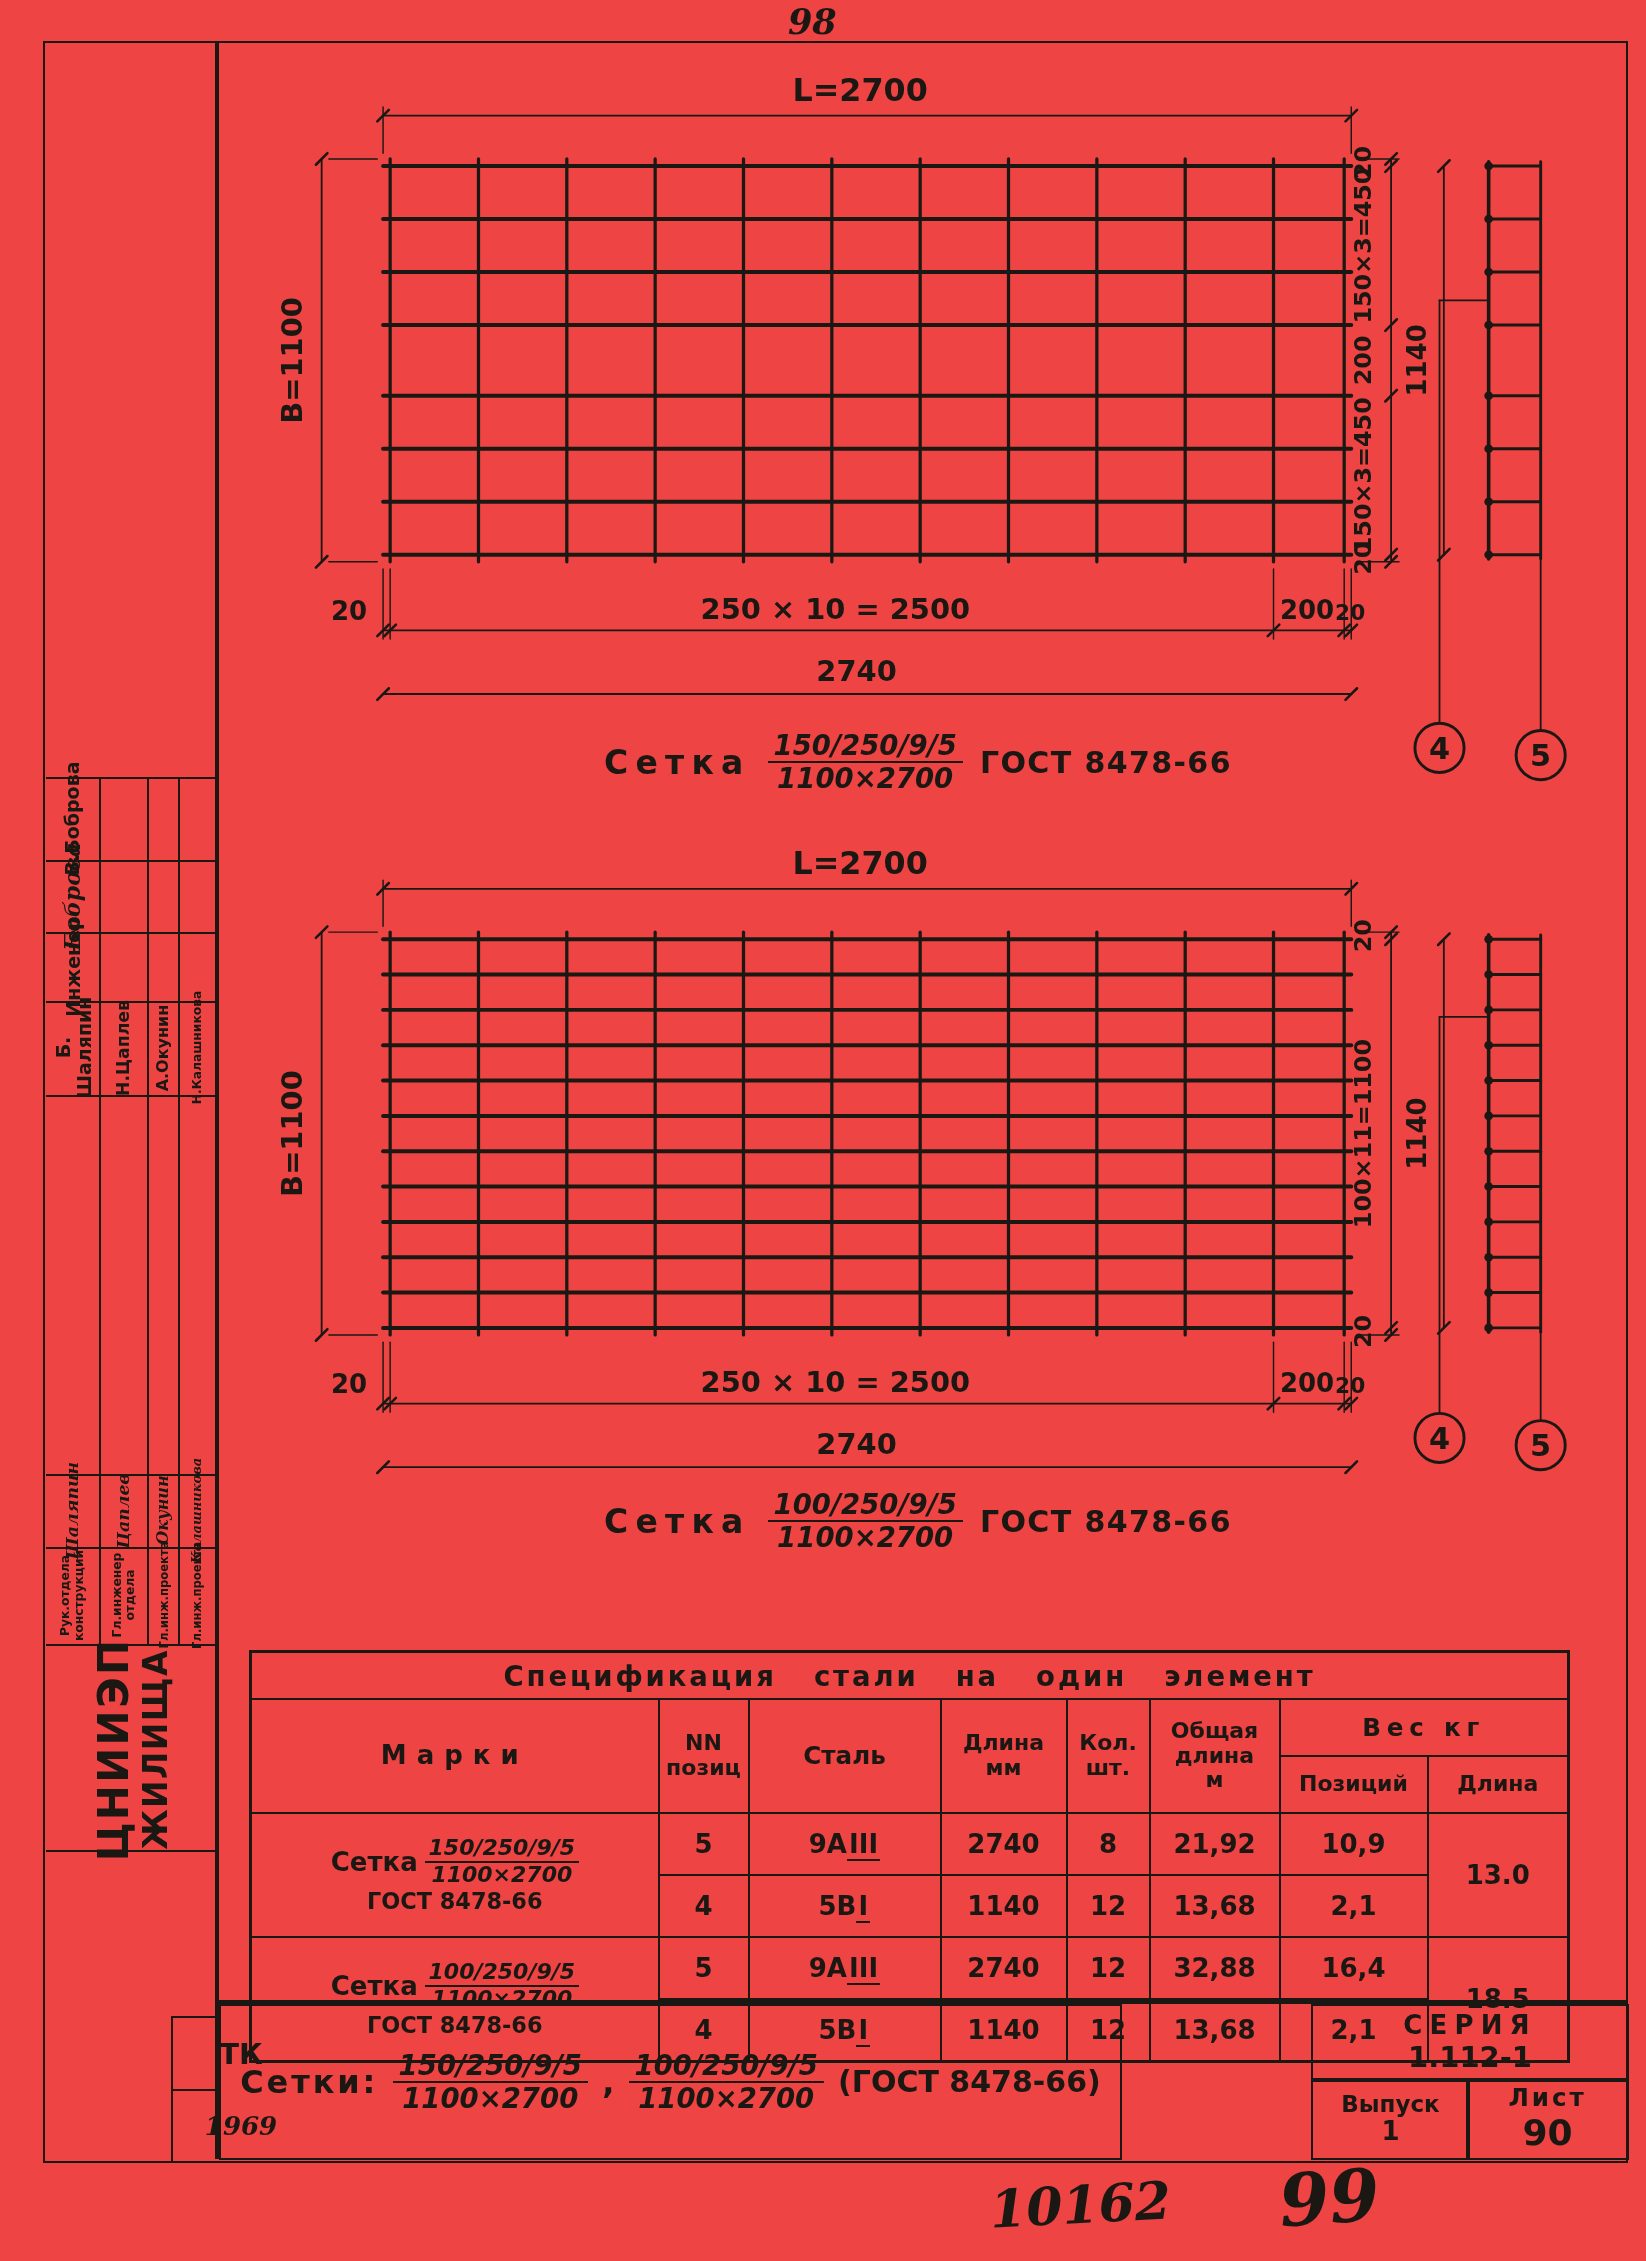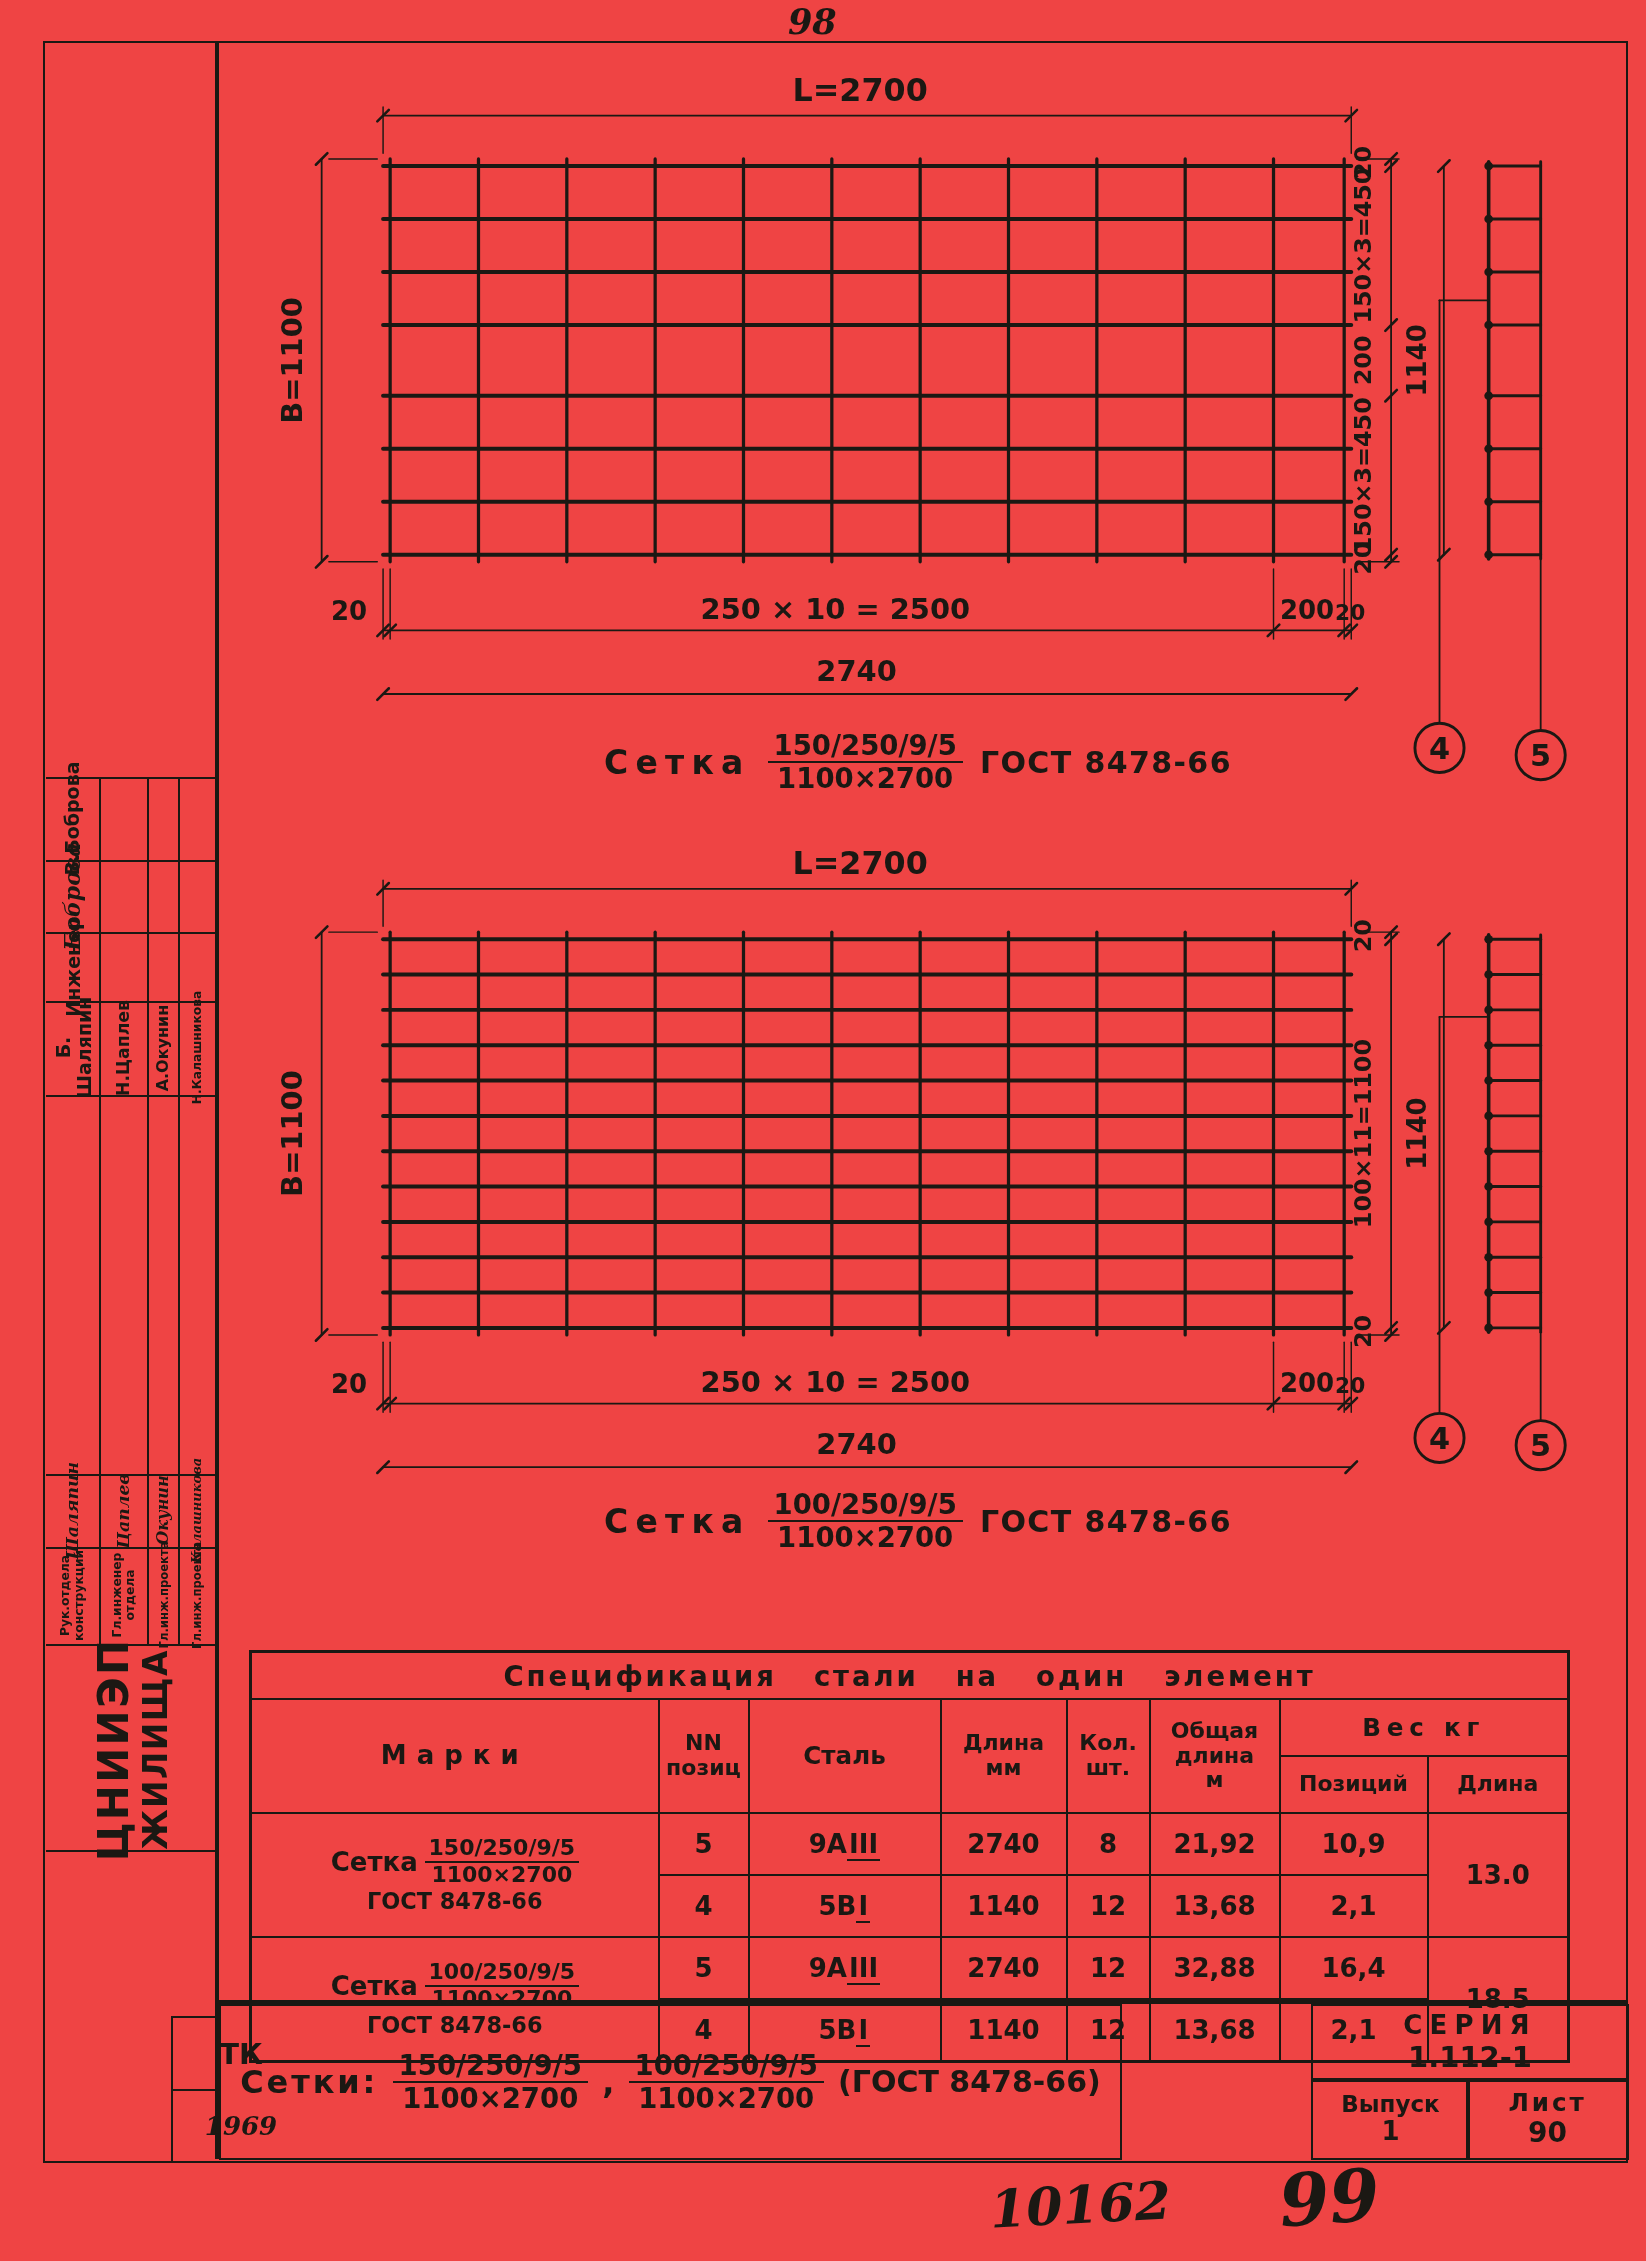--- a/index.html
+++ b/index.html
@@ -10,21 +10,21 @@
   .vln{position:absolute;background:#1b1813;}
   .hln{position:absolute;background:#1b1813;}
   .rc{position:absolute;display:flex;align-items:center;justify-content:center;text-align:center;
       transform:rotate(-90deg);font-weight:700;line-height:1.08;}
   .sg{font-family:"DejaVu Serif",serif;font-style:italic;font-weight:700;}
   .hw{font-family:"DejaVu Serif",serif;font-style:italic;font-weight:700;}
   .tkc{position:absolute;display:flex;align-items:center;justify-content:center;font-weight:700;padding-left:48px;}
   .caption{position:absolute;display:flex;align-items:center;justify-content:center;gap:17.3px;font-weight:700;}
   .capword{font-size:33px;letter-spacing:7.2px;}
   .gost{font-size:30px;letter-spacing:1.4px;}
-  .frac{display:inline-flex;flex-direction:column;align-items:center;line-height:1.12;font-weight:700;}
+  .frac{display:inline-flex;flex-direction:column;align-items:center;line-height:1.12;font-weight:700;font-style:italic;}
   .frac .top{border-bottom:2.9px solid #1b1813;padding:0 5.8px;}
   .cfr{font-size:27.5px;}
   #spec{position:absolute;left:249px;top:1650px;width:1319px;border-collapse:collapse;
         border:3.6px solid #1b1813;table-layout:fixed;font-weight:700;}
   #spec td{border:2.2px solid #1b1813;text-align:center;vertical-align:middle;padding:0;overflow:hidden;}
   .spec-title{font-size:27.5px;letter-spacing:2.9px;word-spacing:24.6px;height:45px;}
   .hcell{font-size:22px;white-space:pre-line;line-height:1.12;}
   #spec tbody td{font-size:26px;height:60px;}
   .rom{border-bottom:2.2px solid #1b1813;padding:0 2.2px;}
   .mark{font-size:23px;}
@@ -219,21 +219,21 @@
   <div class="tbc" style="left:1311px;top:2004px;width:314px;height:74px;">
     <span style="font-size:26px;letter-spacing:7.2px;">СЕРИЯ</span>
     <span style="font-size:29px;">1.112-1</span>
   </div>
   <div class="tbc" style="left:1311px;top:2078px;width:155px;height:78px;">
     <span style="font-size:23px;">Выпуск</span>
     <span style="font-size:26px;">1</span>
   </div>
   <div class="tbc" style="left:1466px;top:2078px;width:159px;height:78px;">
     <span style="font-size:24.6px;letter-spacing:2.9px;">Лист</span>
-    <span style="font-size:28px;">90</span>
+    <span style="font-size:36px;">90</span>
   </div>
 
   <div class="abs hw" style="left:990px;top:2174px;font-size:52px;transform:rotate(-3deg);">10162</div>
   <div class="abs hw" style="left:1279px;top:2155px;font-size:72px;transform:rotate(-4deg);">99</div>
 
   <svg id="draw" width="1647" height="2261" viewBox="0 0 2279 3129">
       <line x1="539.78" y1="220" x2="539.78" y2="777.46" stroke="#1b1813" stroke-width="4.5" stroke-linecap="round"></line>
       <line x1="662.03" y1="220" x2="662.03" y2="777.46" stroke="#1b1813" stroke-width="4.5" stroke-linecap="round"></line>
       <line x1="784.28" y1="220" x2="784.28" y2="777.46" stroke="#1b1813" stroke-width="4.5" stroke-linecap="round"></line>
       <line x1="906.53" y1="220" x2="906.53" y2="777.46" stroke="#1b1813" stroke-width="4.5" stroke-linecap="round"></line>

